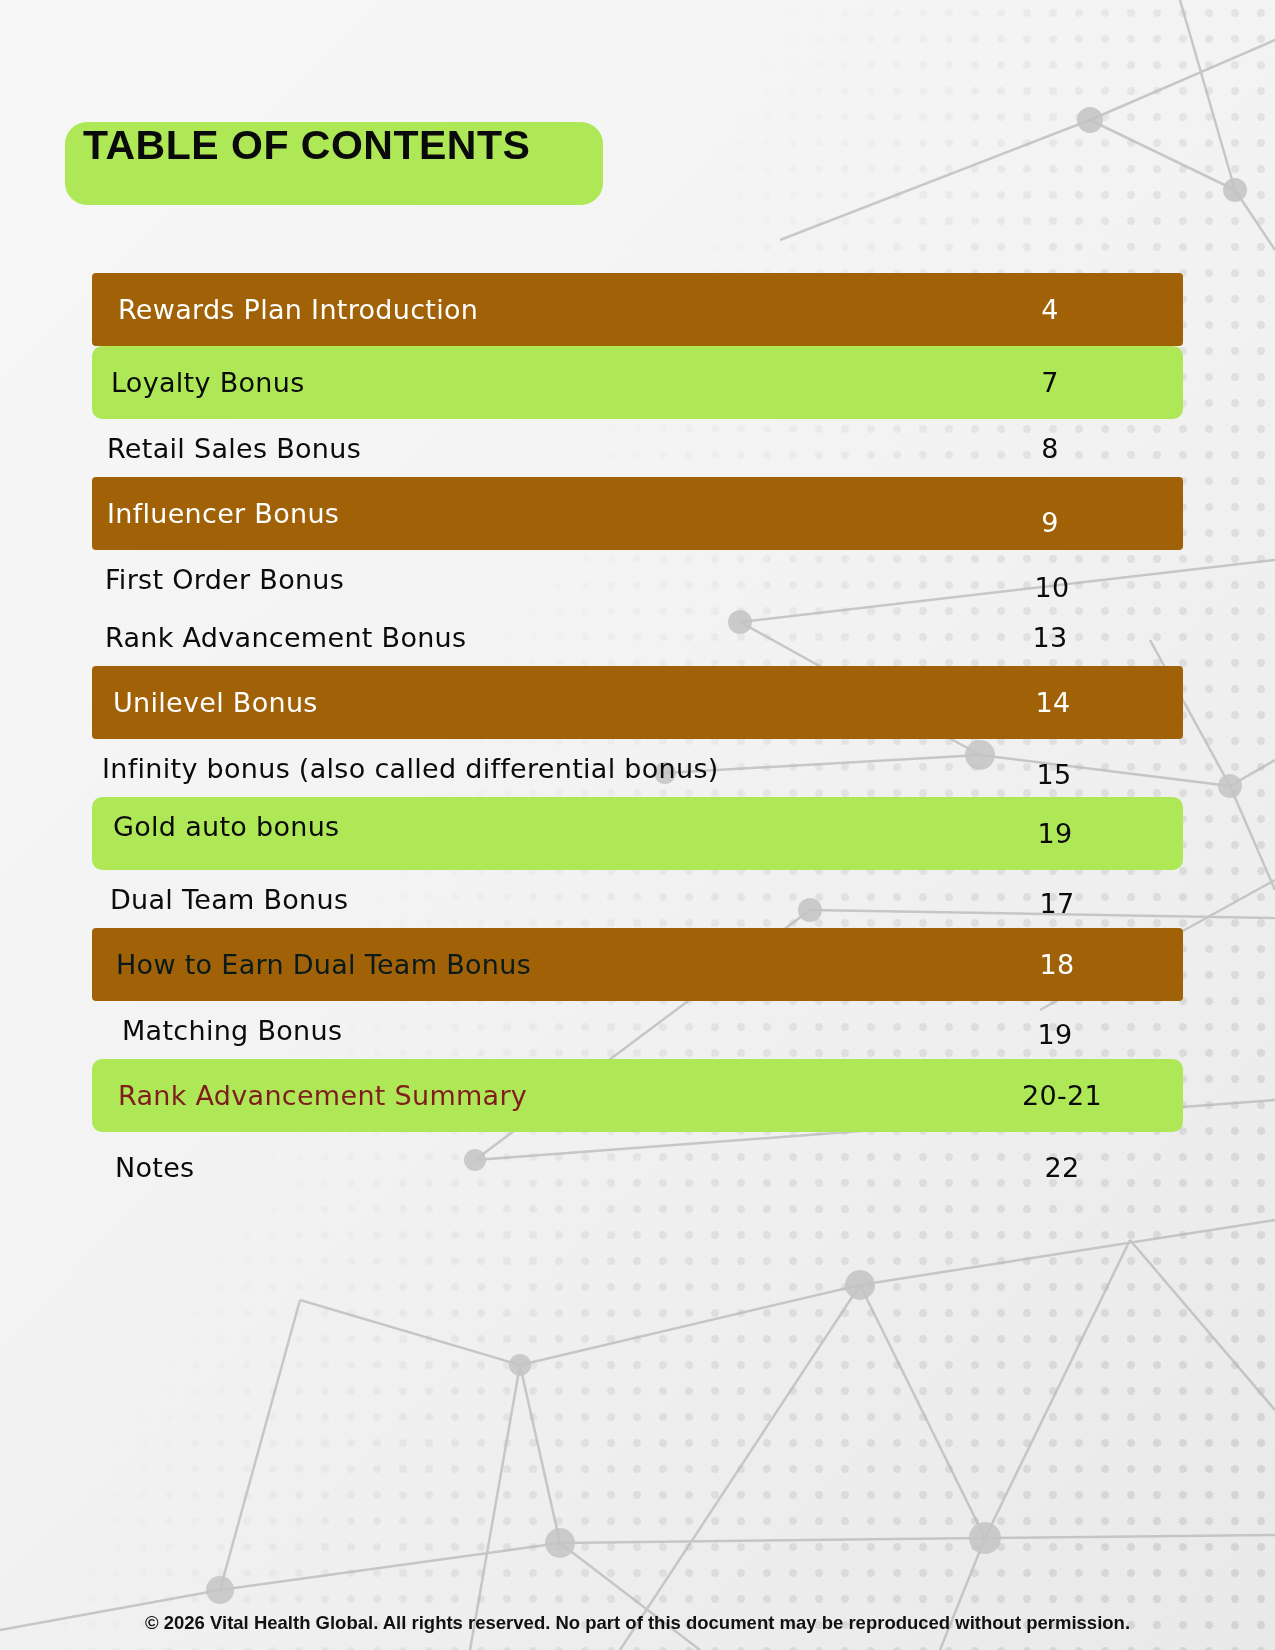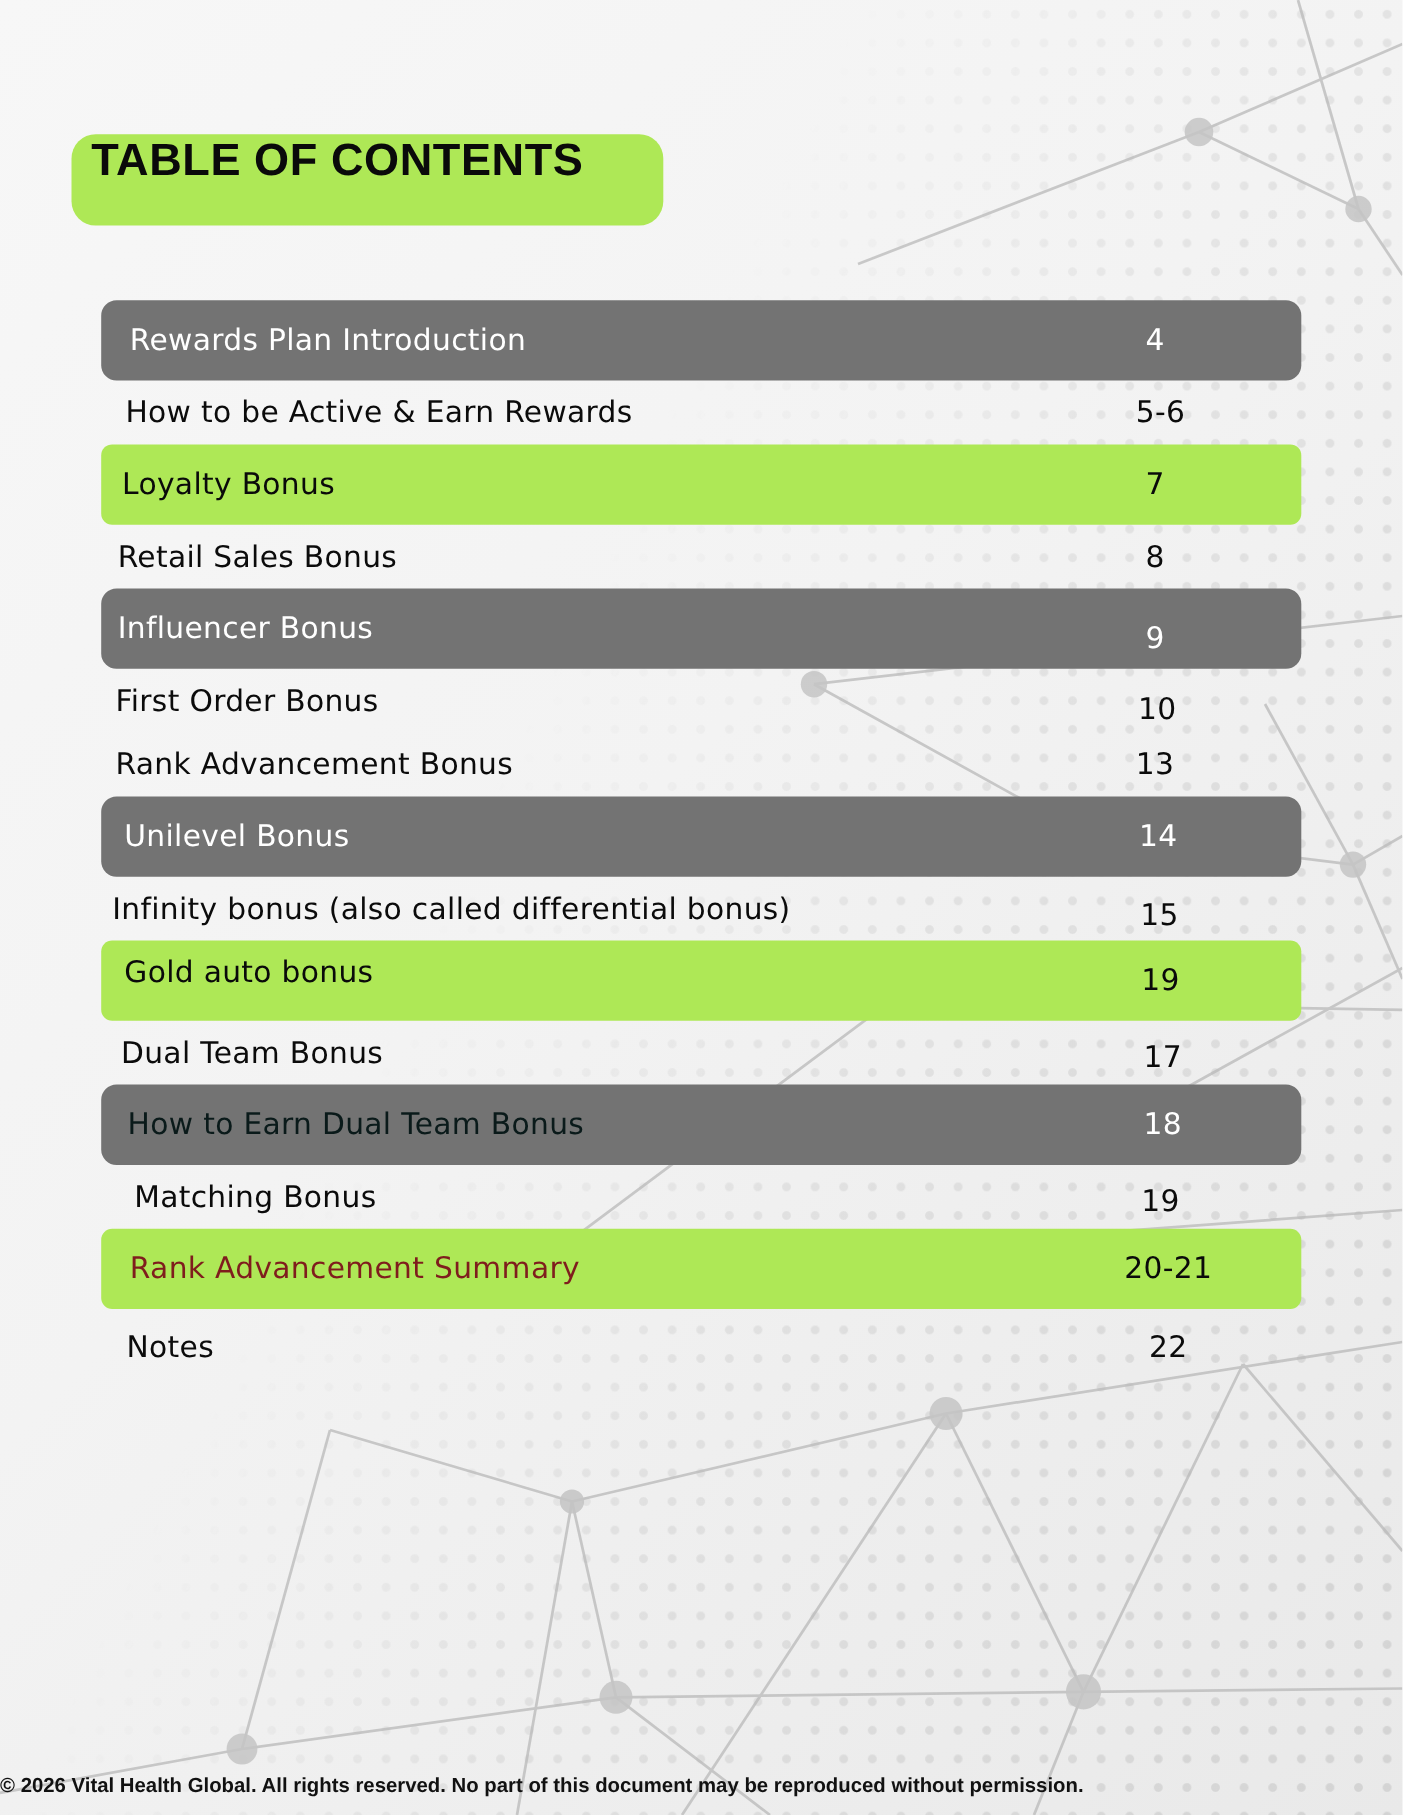--- a/index.html
+++ b/index.html
@@ -62,22 +62,22 @@
     .toc-row {
       position: relative;
       height: 73px;
       display: flex;
       align-items: center;
       font-size: 27px;
       letter-spacing: 0.3px;
     }
     .toc-row.plain { height: 58px; background: transparent; }
     .toc-row.teal {
-      background: #737373;
-      border-radius: 14px;
+      background: #a16207;
+      border-radius: 4px;
       color: #ffffff;
     }
     .toc-row.lime {
       background: #aee856;
       border-radius: 10px;
       color: #0a0a0a;
     }
     .toc-row .label {
       position: absolute;
       left: 22px;
@@ -91,20 +91,21 @@
       white-space: nowrap;
     }
     .toc-row.teal.dark-text .label { color: #0a1a1a; }
     .toc-row.lime.light-text .label { color: #7f1d1d; }
 
     .footer {
       position: absolute;
       left: 0;
       right: 0;
       top: 1612px;
+      text-align: center;
       font-family: "Liberation Sans", sans-serif;
       font-weight: 700;
       font-size: 18.5px;
       color: #111;
       z-index: 1;
     }
   </style>
 </head>
 <body>
 
@@ -164,24 +165,20 @@
 <div class="content">
   <div class="title-pill">
     <h1>TABLE OF CONTENTS</h1>
   </div>
 
   <div class="toc">
     <div class="toc-row teal">
       <span class="label" style="left:26px">Rewards Plan Introduction</span>
       <span class="page">4</span>
     </div>
-    <div class="toc-row plain">
-      <span class="label" style="left:22px">How to be Active &amp; Earn Rewards</span>
-      <span class="page" style="left:893px">5-6</span>
-    </div>
     <div class="toc-row lime">
       <span class="label" style="left:19px">Loyalty Bonus</span>
       <span class="page">7</span>
     </div>
     <div class="toc-row plain">
       <span class="label" style="left:15px">Retail Sales Bonus</span>
       <span class="page">8</span>
     </div>
     <div class="toc-row teal">
       <span class="label" style="left:15px">Influencer Bonus</span>

